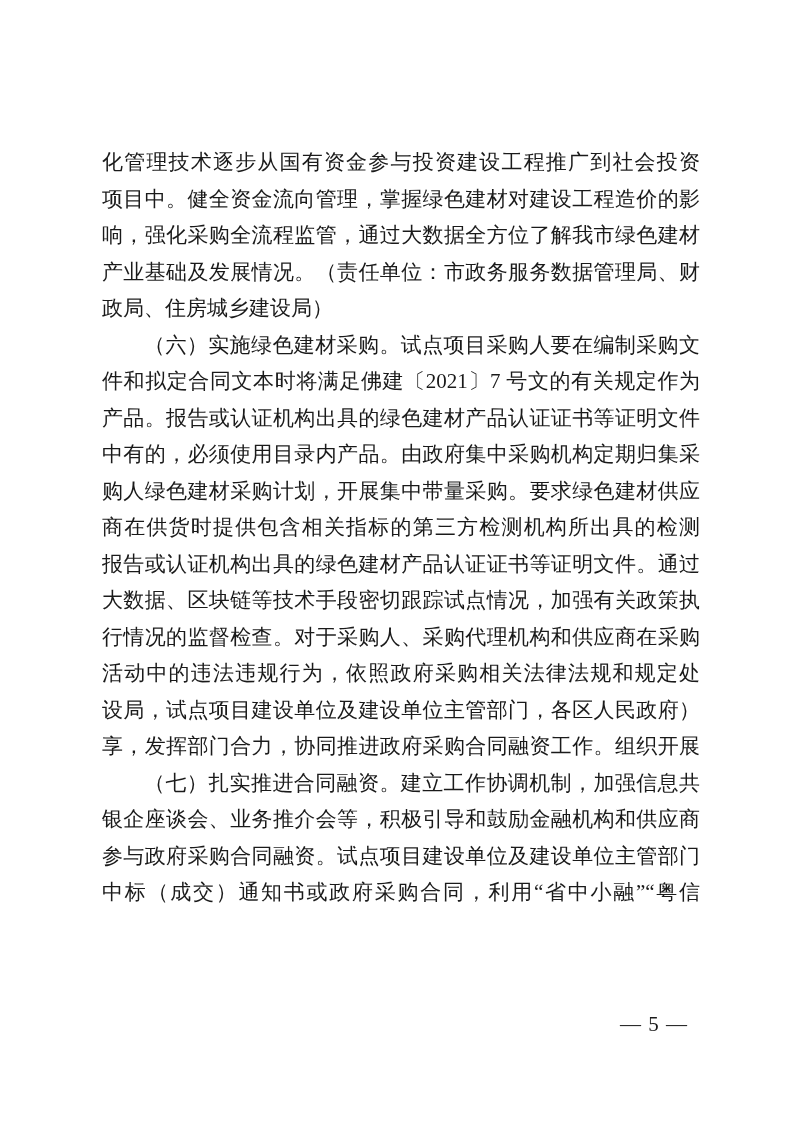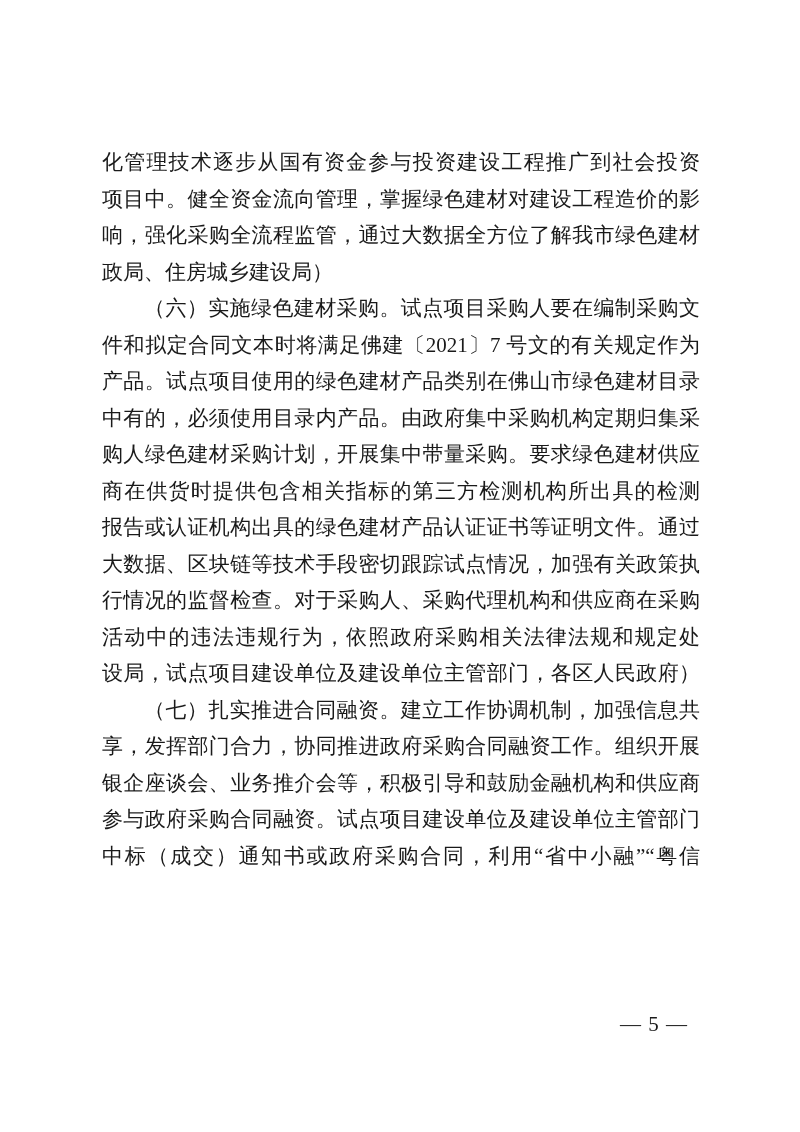--- a/index.html
+++ b/index.html
@@ -48,32 +48,33 @@
   }
 </style>
 </head>
 <body>
 
 <div class="page">
   <div class="text-block">
       <div class="line fill">化管理技术逐步从国有资金参与投资建设工程推广到社会投资</div>
       <div class="line fill">项目中。健全资金流向管理，掌握绿色建材对建设工程造价的影</div>
       <div class="line fill">响，强化采购全流程监管，通过大数据全方位了解我市绿色建材</div>
+      <div class="line fill">产业基础及发展情况。（责任单位：市政务服务数据管理局、财</div>
       <div class="line">政局、住房城乡建设局）</div>
       <div class="line indent fill">（六）实施绿色建材采购。试点项目采购人要在编制采购文</div>
       <div class="line fill">件和拟定合同文本时将满足佛建〔2021〕7 号文的有关规定作为</div>
-      <div class="line fill">产品。试点项目使用的绿色建材产品类别在佛山市绿色建材目录</div>
+      <div class="line fill">产品。报告或认证机构出具的绿色建材产品认证证书等证明文件</div>
       <div class="line fill">中有的，必须使用目录内产品。由政府集中采购机构定期归集采</div>
       <div class="line fill">购人绿色建材采购计划，开展集中带量采购。要求绿色建材供应</div>
       <div class="line fill">商在供货时提供包含相关指标的第三方检测机构所出具的检测</div>
       <div class="line fill">报告或认证机构出具的绿色建材产品认证证书等证明文件。通过</div>
       <div class="line fill">大数据、区块链等技术手段密切跟踪试点情况，加强有关政策执</div>
       <div class="line fill">行情况的监督检查。对于采购人、采购代理机构和供应商在采购</div>
       <div class="line fill">活动中的违法违规行为，依照政府采购相关法律法规和规定处</div>
       <div class="line fill">设局，试点项目建设单位及建设单位主管部门，各区人民政府）</div>
+      <div class="line fill">享，发挥部门合力，协同推进政府采购合同融资工作。组织开展</div>
       <div class="line indent fill">（七）扎实推进合同融资。建立工作协调机制，加强信息共</div>
-      <div class="line fill">享，发挥部门合力，协同推进政府采购合同融资工作。组织开展</div>
       <div class="line fill">银企座谈会、业务推介会等，积极引导和鼓励金融机构和供应商</div>
       <div class="line fill">参与政府采购合同融资。试点项目建设单位及建设单位主管部门</div>
       <div class="line fill">中标（成交）通知书或政府采购合同，利用“省中小融”“粤信</div>
     </div>
   <div class="page-number">— 5 —</div>
 </div>
 
 </body></html>

